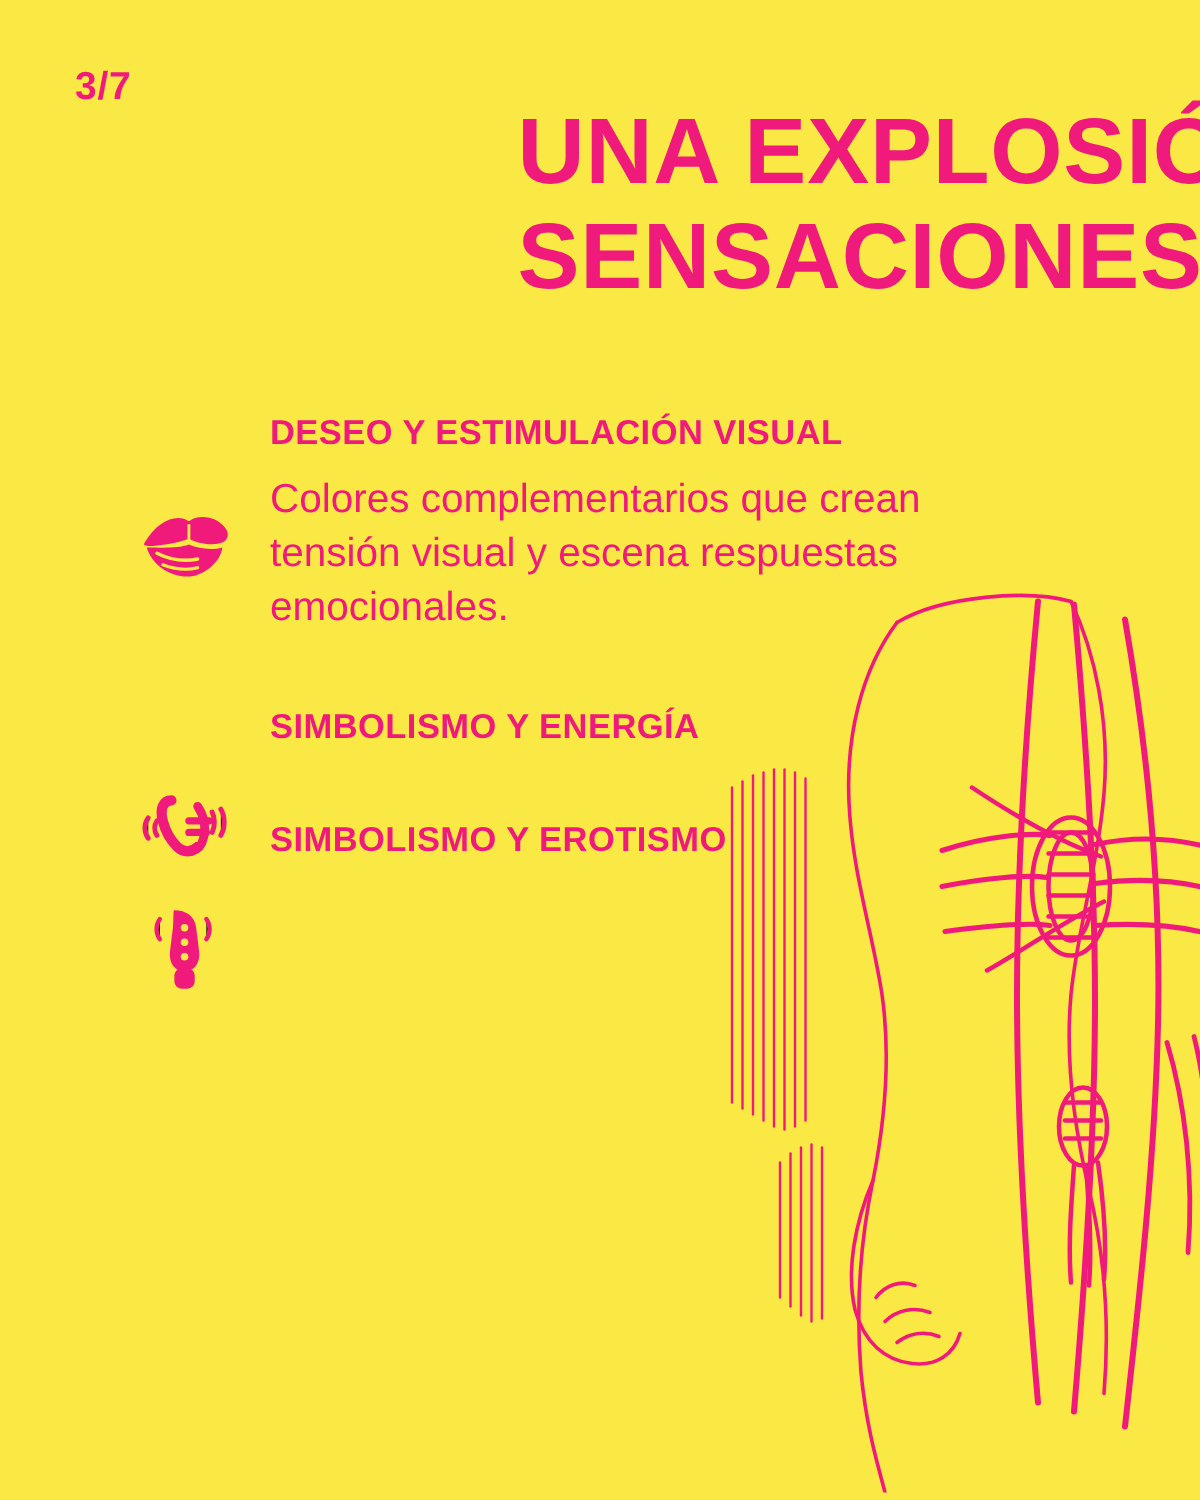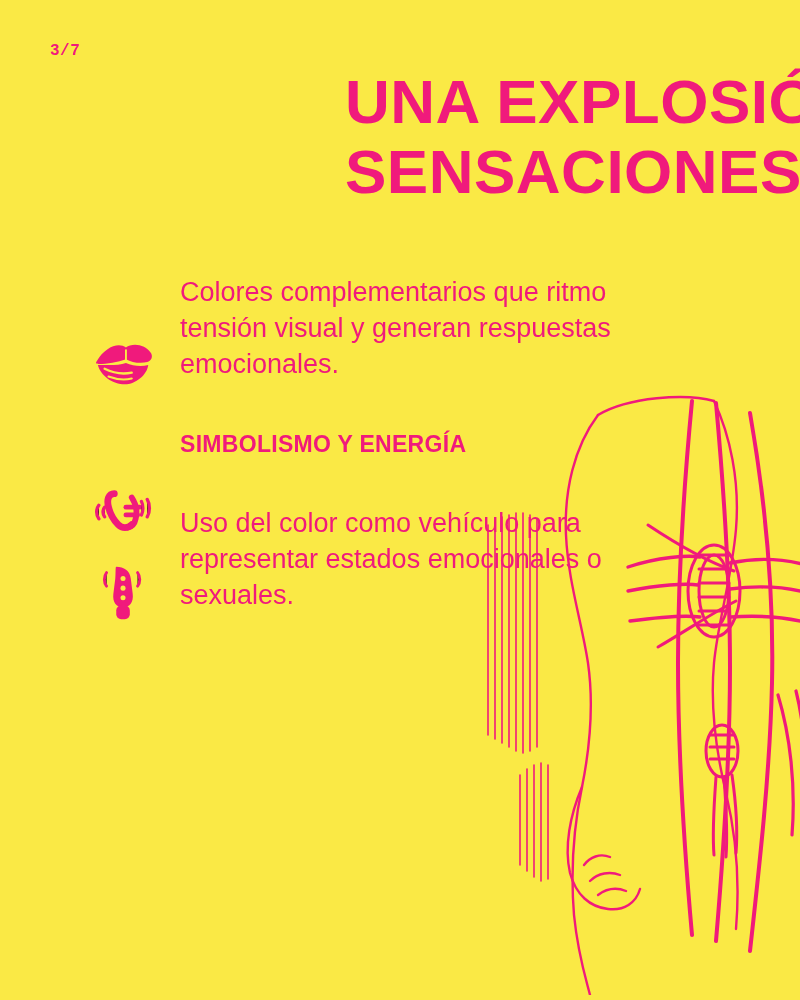--- a/index.html
+++ b/index.html
@@ -22,25 +22,24 @@
     height: 1000px;
     background: #FAE945;
     overflow: hidden;
   }
 
   
   .page-counter {
     position: absolute;
     top: 42px;
     left: 50px;
-    font-size: 16px;
+    font-size: 26px;
     font-weight: bold;
     color: #F01A7C;
     letter-spacing: 0.5px;
-    font-family: Liberation Mono, monospace;
   }
 
   
   .title-block {
     position: absolute;
     top: 72px;
     left: 345px;
     width: 560px;
   }
   .title-line {
@@ -215,21 +214,22 @@
         <svg viewBox="0 0 64 64" width="62" height="62">
           <path d="M4 30 C12 16 26 10 34 16 C40 11 54 12 60 22 C62 26 60 30 56 31
                    C48 33 40 31 34 28 C26 31 14 33 6 33 C3 33 2.5 32 4 30 Z" fill="#F01A7C"></path>
           <path d="M5 34 C14 34 26 35 34 32 C41 35 50 36 57 34
                    C56 44 44 54 33 54 C20 54 8 45 5 34 Z" fill="#F01A7C"></path>
           <path d="M12 38 C20 42 30 44 40 42" stroke="#FAE945" stroke-width="2.4" fill="none" stroke-linecap="round"></path>
           <path d="M16 46 C24 49 32 50 40 48" stroke="#FAE945" stroke-width="2.2" fill="none" stroke-linecap="round"></path>
           <path d="M34 18 C34 22 34 26 34 29" stroke="#FAE945" stroke-width="2" fill="none"></path>
         </svg>
       </div>
-      <div class="item-body">Colores complementarios que ritmo tensión visual y generan respuestas emocionales.</div>
+      <div class="item-heading">DESEO Y ESTIMULACIÓN VISUAL</div>
+      <div class="item-body">Colores complementarios que crean tensión visual y escena respuestas emocionales.</div>
     </div>
 
     <div class="item">
       <div class="item-icon icon-wave">
         <svg viewBox="0 0 64 64" width="62" height="62">
           <path d="M22 12 C16 12 14 18 16 26 C18 34 22 40 26 44
                    C30 48 36 48 40 44" stroke="#F01A7C" stroke-width="7" fill="none" stroke-linecap="round"></path>
           <path d="M40 16 C44 22 46 30 44 38 C43 43 40 46 36 47" stroke="#F01A7C" stroke-width="6" fill="none" stroke-linecap="round"></path>
           <path d="M34 26 L48 26" stroke="#F01A7C" stroke-width="5" stroke-linecap="round"></path>
           <path d="M34 34 L46 34" stroke="#F01A7C" stroke-width="5" stroke-linecap="round"></path>
@@ -254,17 +254,17 @@
             <circle cx="31" cy="18" r="2.6"></circle>
             <circle cx="31" cy="28" r="2.6"></circle>
             <circle cx="31" cy="38" r="2.6"></circle>
           </g>
           <g stroke="#F01A7C" stroke-width="3" stroke-linecap="round">
             <path d="M46 12 C49 16 49 22 46 26"></path>
             <path d="M14 12 C11 16 11 22 14 26"></path>
           </g>
         </svg>
       </div>
-      <div class="item-body">Uso del color como vehículo para representar estados emocionales o sexuales.</div>
+      <div class="item-heading">SIMBOLISMO Y EROTISMO</div>
     </div>
 
   </div>
 </div>
 
 </body></html>

